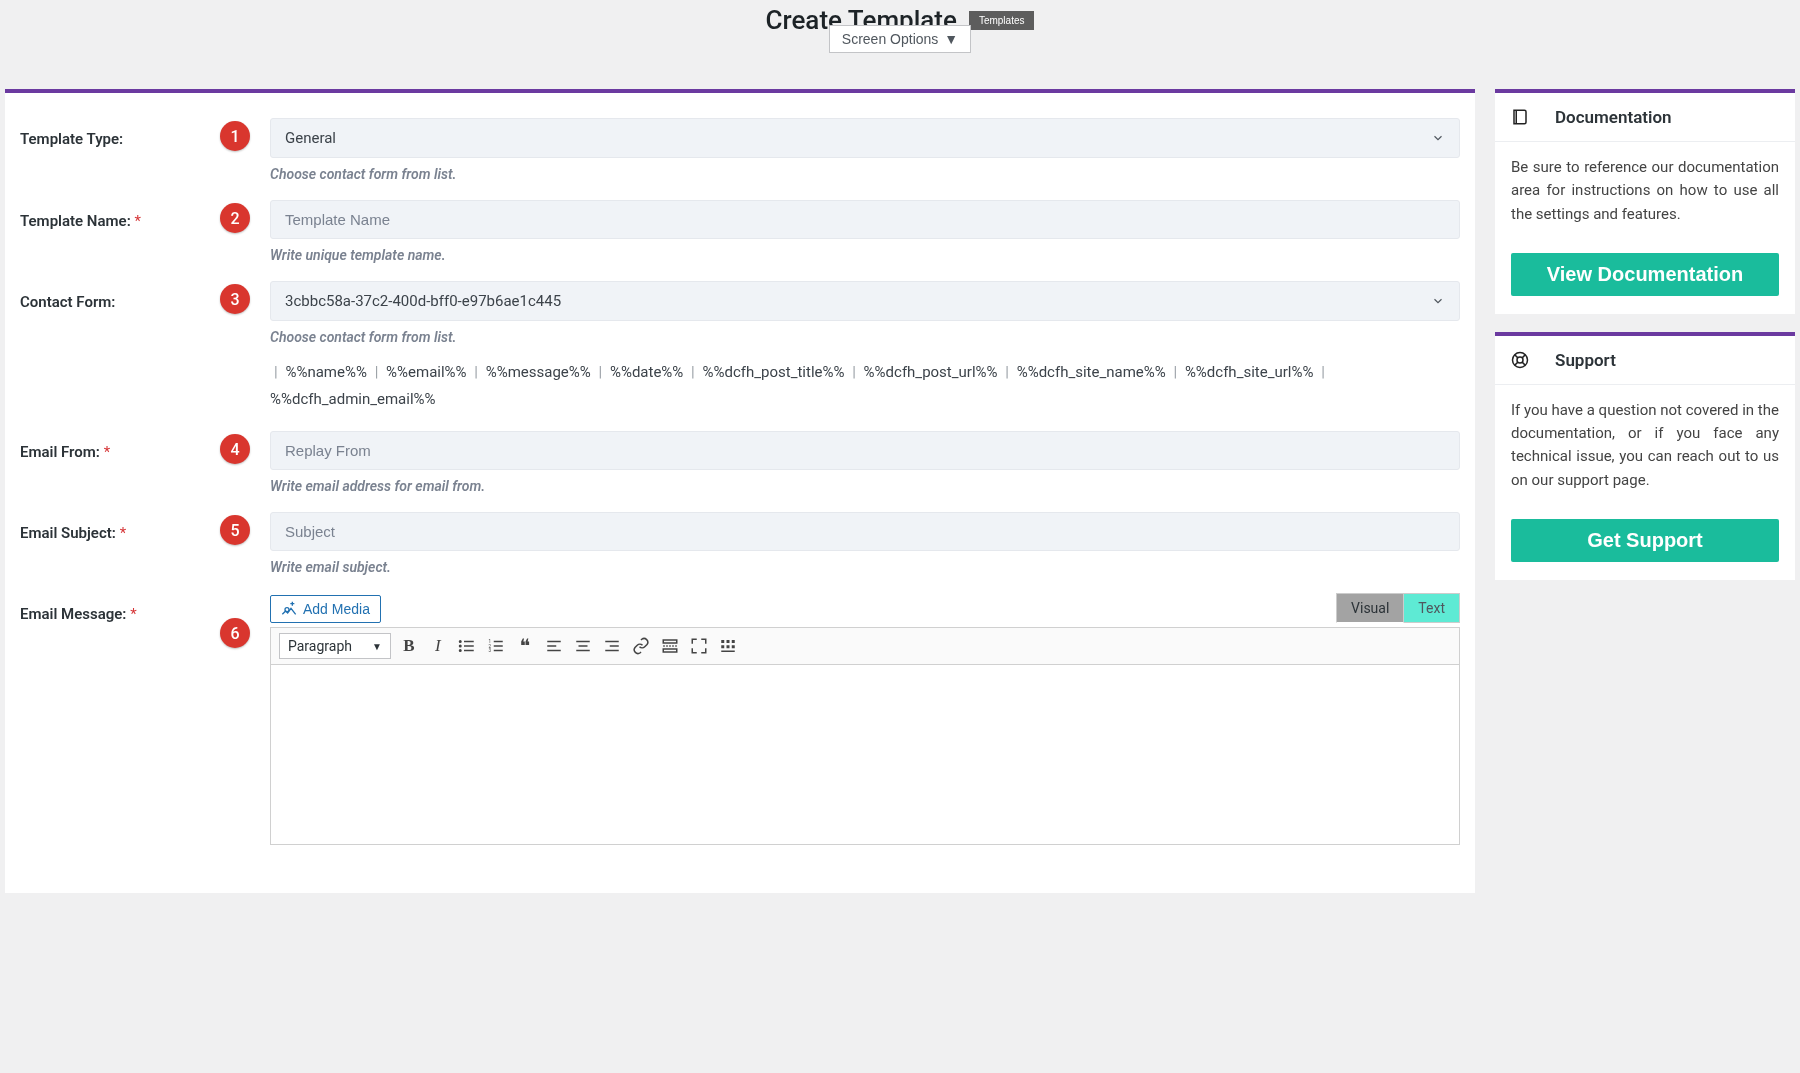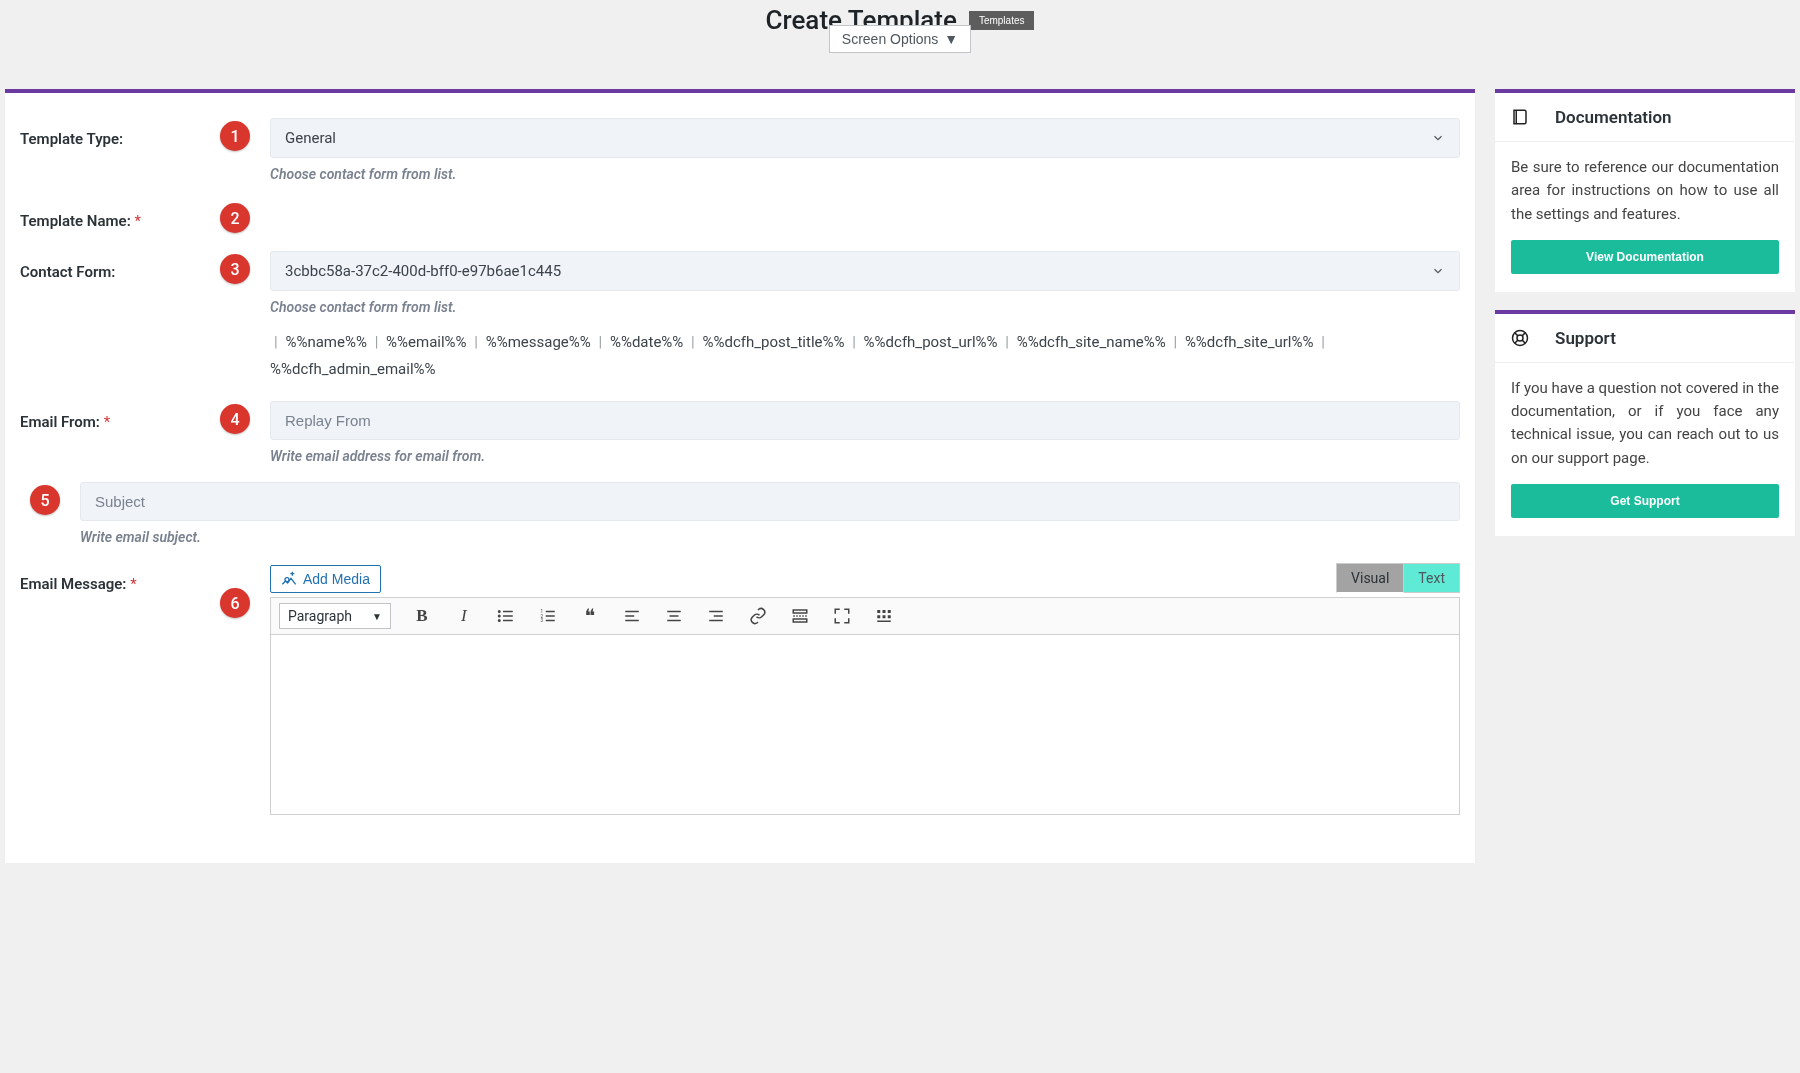--- a/index.html
+++ b/index.html
@@ -167,21 +167,21 @@
     z-index: 2;
   }
   .ed-tab + .ed-tab { border-left: none; }
   .toolbar {
     margin-top: 5px;
     border: 1px solid #d0d0d0;
     background: #fafafa;
     padding: 5px 8px;
     display: flex;
     align-items: center;
-    gap: 20px;
+    gap: 7px;
   }
   .para-select {
     border: 1px solid #c3c4c7;
     background: #fff;
     padding: 4px 8px;
     font-size: 14px;
     display: flex;
     align-items: center;
     gap: 20px;
     min-width: 105px;
@@ -220,23 +220,23 @@
     font-size: 15px;
     text-align: justify;
     line-height: 1.55;
   }
   .side-btn {
     width: 100%;
     background: #1abc9c;
     color: #fff;
     border: none;
     padding: 10px;
-    font-size: 12px;
+    font-size: 20px;
     font-weight: 600;
-    margin-top: 14px;
+    margin-top: 27px;
     cursor: pointer;
     border-radius: 2px;
   }
   svg { display: block; }
 </style>
 </head>
 <body>
 
 <div class="wrap">
   <div class="header-row">
@@ -272,20 +272,26 @@
       </div>
 
       <div class="form-row">
         <div class="label-col">
           <span>Template Name:</span>
           <span class="req">*</span>
         </div>
         <div class="badge-col">
             <div class="num-badge">2</div>
           </div>
+        <div class="input-col">
+          <div class="field-input">
+            <input type="text" placeholder="Template Name" style="">
+          </div>
+          <div class="hint">Write unique template name.</div>
+        </div>
       </div>
 
       <div class="form-row">
         <div class="label-col">Contact Form:</div>
         <div class="badge-col">
             <div class="num-badge">3</div>
           </div>
         <div class="input-col">
           <div class="field-select">
             <span>3cbbc58a-37c2-400d-bff0-e97b6ae1c445</span>
@@ -310,20 +316,24 @@
           </div>
         <div class="input-col">
           <div class="field-input">
             <input type="text" placeholder="Replay From" style="">
           </div>
           <div class="hint">Write email address for email from.</div>
         </div>
       </div>
 
       <div class="form-row">
+        <div class="label-col">
+          <span>Email Subject:</span>
+          <span class="req">*</span>
+        </div>
         <div class="badge-col">
             <div class="num-badge">5</div>
           </div>
         <div class="input-col">
           <div class="field-input">
             <input type="text" placeholder="Subject" style="">
           </div>
           <div class="hint">Write email subject.</div>
         </div>
       </div>

